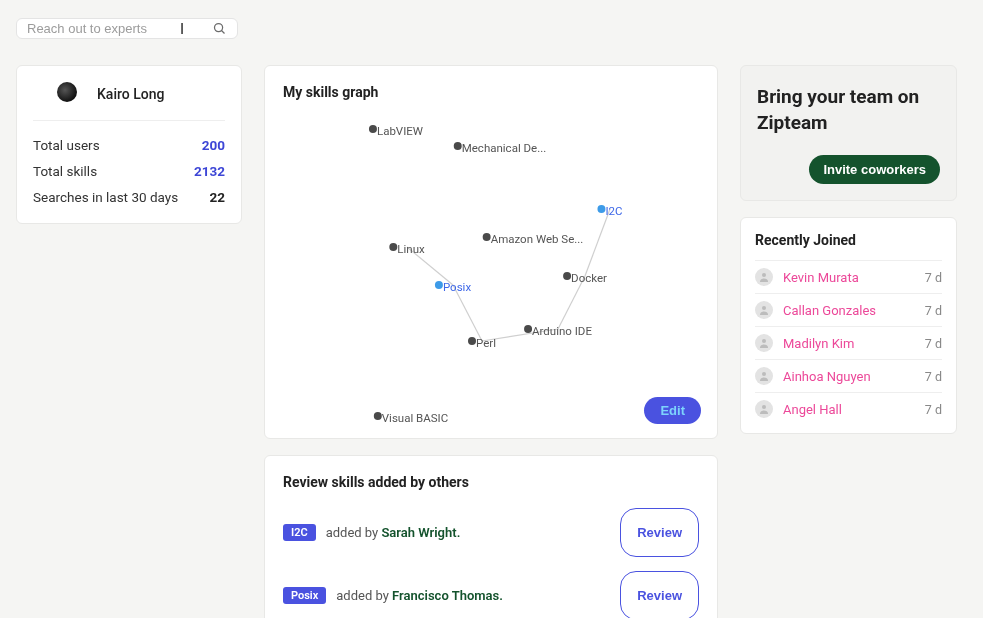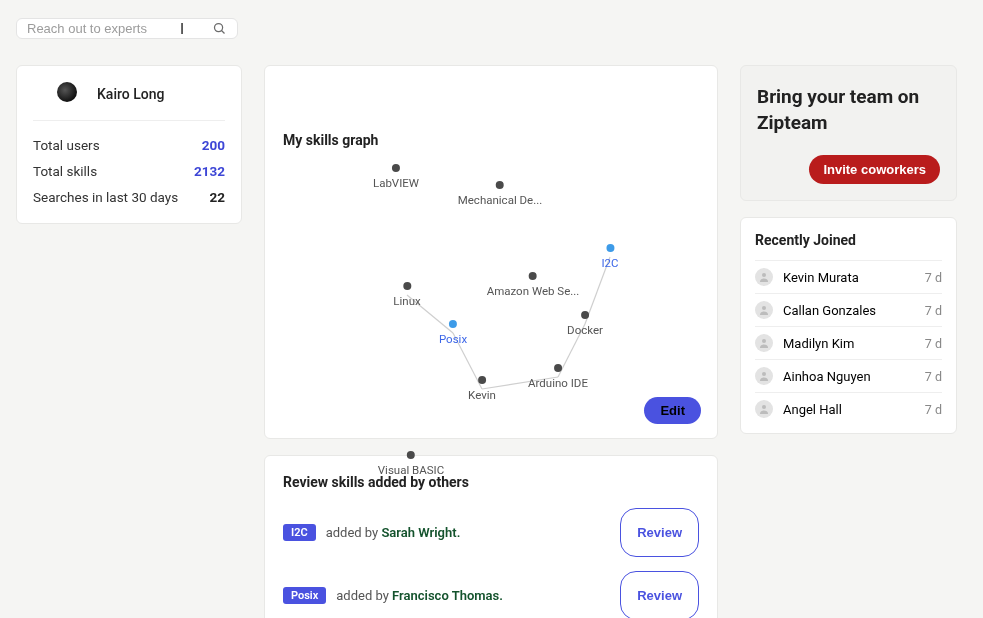--- a/index.html
+++ b/index.html
@@ -70,36 +70,36 @@
   .stat-row {
     display: flex; justify-content: space-between; align-items: baseline;
     font-size: 13.5px; color: #333; margin-top: 10px;
   }
   .stat-row .val { font-weight: 700; color: #222; }
   .stat-row .val.accent { color: #3d46d6; }
   .divider { height: 1px; background: #eee; margin: 18px 0 16px 0; }
   .team-name { font-weight: 700; font-size: 14px; margin-bottom: 6px; }
   
   .skills-card { padding: 18px 18px 14px 18px; position: relative; height: 374px; }
-  .skills-title { font-weight: 700; font-size: 14px; margin-bottom: 4px; margin-top: 48px; }
+  .skills-title { font-weight: 700; font-size: 14px; margin-bottom: 4px; }
   .graph-area { position: relative; width: 100%; height: 310px; }
   .node {
     position: absolute;
     transform: translate(-50%, -50%);
-    display: flex; flex-direction: column; align-items: center;
+    display: flex; flex-direction: row; align-items: center;
     font-size: 11.5px; color: #555;
   }
   .node .dot { width: 8px; height: 8px; border-radius: 50%; background: #4a4a4a; }
   .node.accent { color: #3d67e8; }
   .node.accent .dot { background: #3d9be8; }
   .node .lbl { margin-top: 4px; white-space: nowrap; }
   .edges { position: absolute; top: 0; left: 0; width: 100%; height: 100%; pointer-events: none; }
   .edit-btn {
     position: absolute; right: 16px; bottom: 14px;
-    background: #4a52e0; color: #000000; border: none;
+    background: #4a52e0; color: #7dd3fc; border: none;
     font-weight: 600; font-size: 13px;
     padding: 6px 16px; border-radius: 16px; cursor: pointer;
   }
   
   .review-card { padding: 18px 18px 20px 18px; margin-top: 16px; }
   .review-title { font-weight: 700; font-size: 14px; margin-bottom: 18px; }
   .review-row {
     display: flex; align-items: center; justify-content: space-between;
     margin-bottom: 14px;
   }
@@ -117,32 +117,32 @@
   
   .cta-card {
     background: #f2f2f0;
     border: 1px solid #e8e8e6;
     border-radius: 6px;
     padding: 18px 16px 16px 16px;
   }
   .cta-title { font-weight: 700; font-size: 19px; line-height: 1.35; color: #222; }
   .cta-btn {
     margin-top: 20px; float: right;
-    background: #b91c1c; color: #fff; border: none;
+    background: #14532d; color: #fff; border: none;
     padding: 7px 14px; border-radius: 16px; font-weight: 600; font-size: 13px; cursor: pointer;
   }
   .cta-card::after { content: ""; display: block; clear: both; }
   .joined-card { padding: 14px 14px 8px 14px; margin-top: 16px; }
   .joined-title { font-weight: 700; font-size: 14px; margin-bottom: 12px; }
   .joined-row {
     display: flex; align-items: center; justify-content: space-between;
     border-top: 1px solid #eee; padding: 7px 0;
     font-size: 13px;
   }
-  .joined-left { display: flex; align-items: center; gap: 10px; color: #000000; }
+  .joined-left { display: flex; align-items: center; gap: 10px; color: #ec4899; }
   .joined-time { color: #888; font-size: 12.5px; }
   .avatar-ph {
     width: 18px; height: 18px; border-radius: 50%;
     background: #e3e3e3;
     display: inline-flex; align-items: center; justify-content: center;
   }
   .avatar-ph svg { width: 12px; height: 12px; fill: #bcbcbc; }
 </style>
 </head>
 <body>
@@ -216,21 +216,21 @@
             <div class="node" style="left: 302px; top: 172px;">
               <div class="dot"></div>
               <div class="lbl">Docker</div>
             </div>
             <div class="node accent" style="left: 170px; top: 181px;">
               <div class="dot"></div>
               <div class="lbl">Posix</div>
             </div>
             <div class="node" style="left: 199px; top: 237px;">
               <div class="dot"></div>
-              <div class="lbl">Kevin</div>
+              <div class="lbl">Perl</div>
             </div>
             <div class="node" style="left: 275px; top: 225px;">
               <div class="dot"></div>
               <div class="lbl">Arduino IDE</div>
             </div>
             <div class="node" style="left: 128px; top: 312px;">
               <div class="dot"></div>
               <div class="lbl">Visual BASIC</div>
             </div>
           </div>

